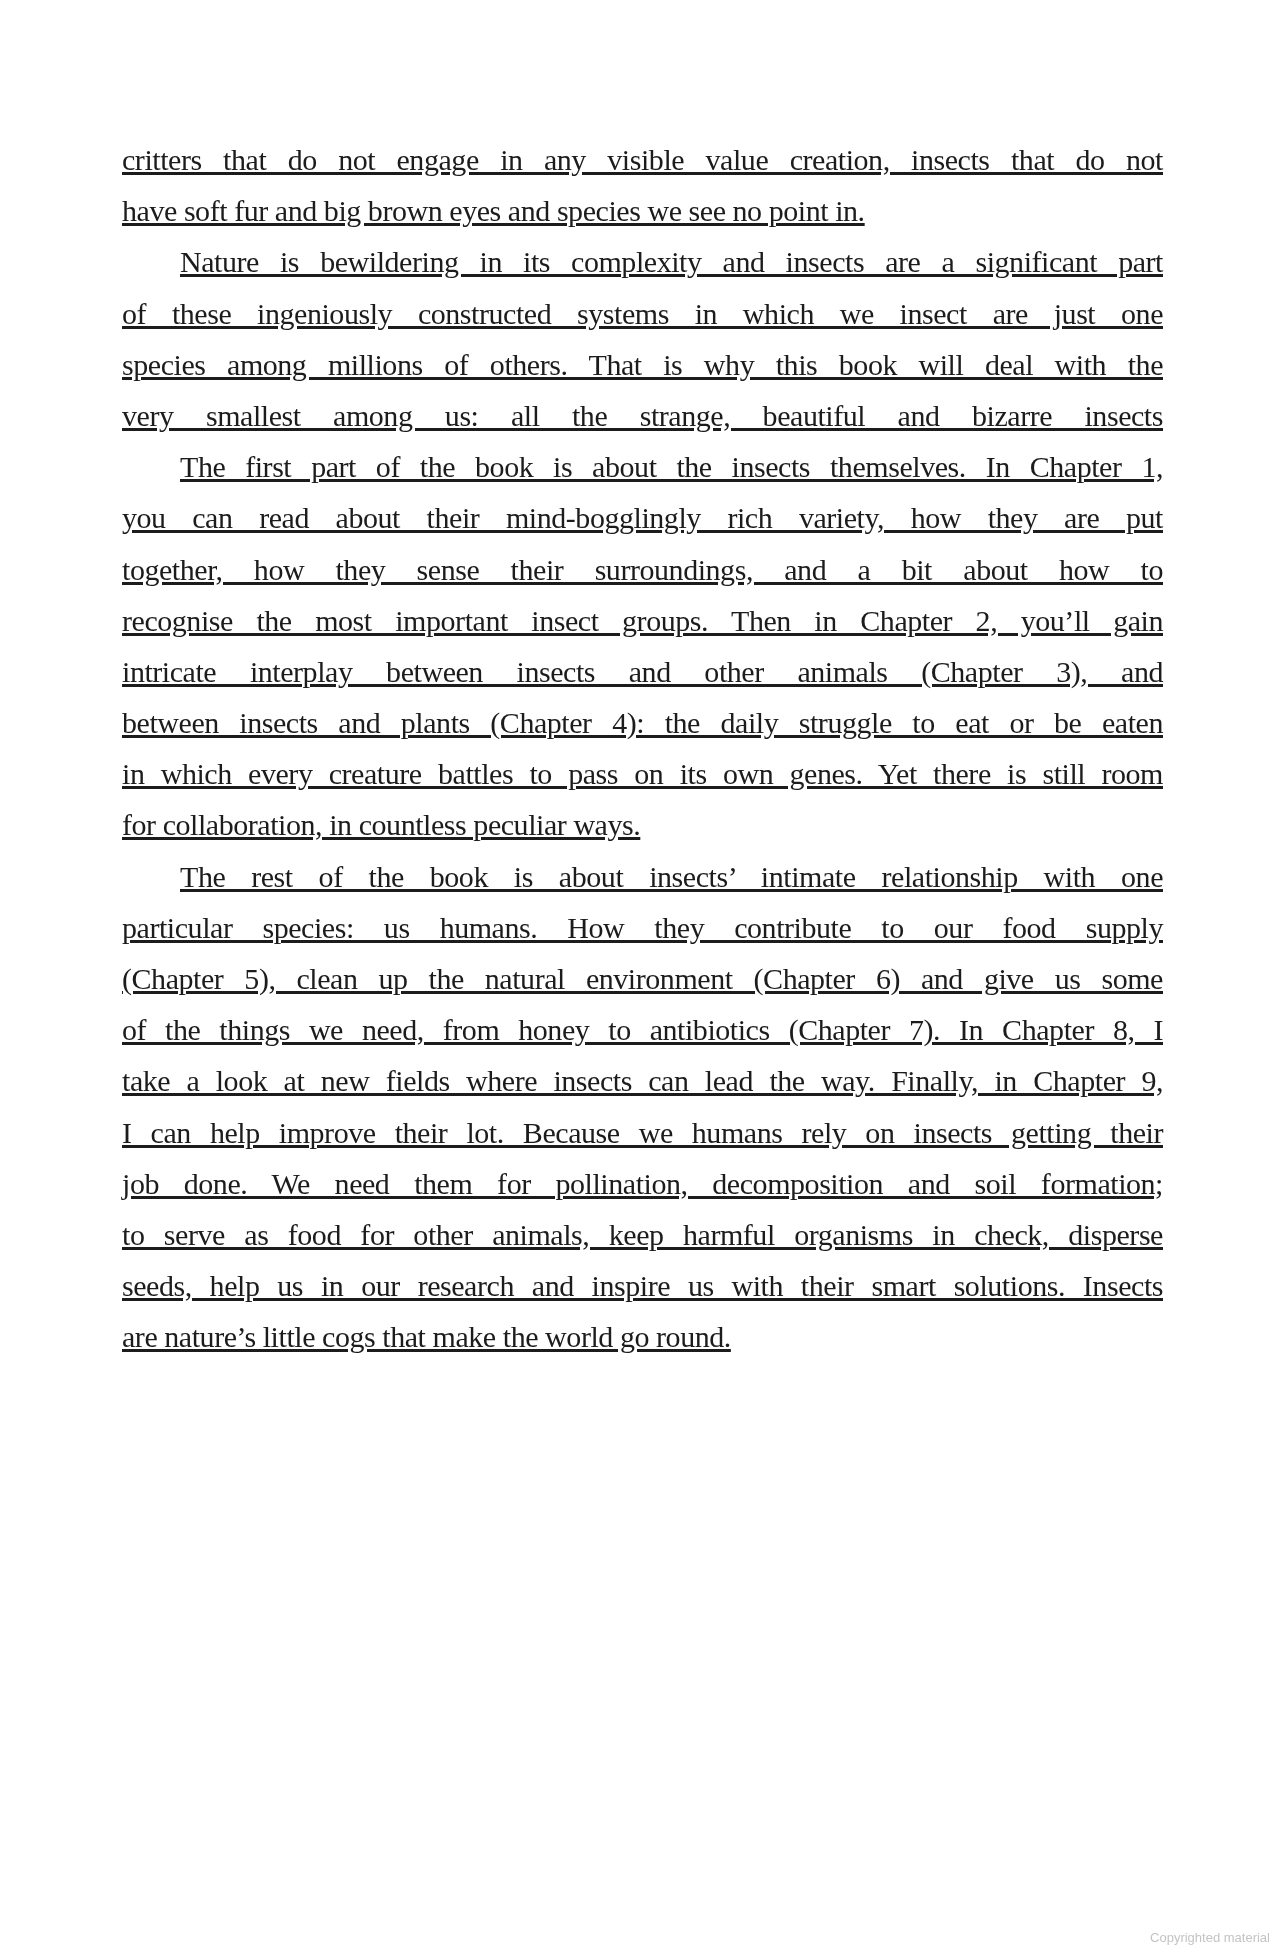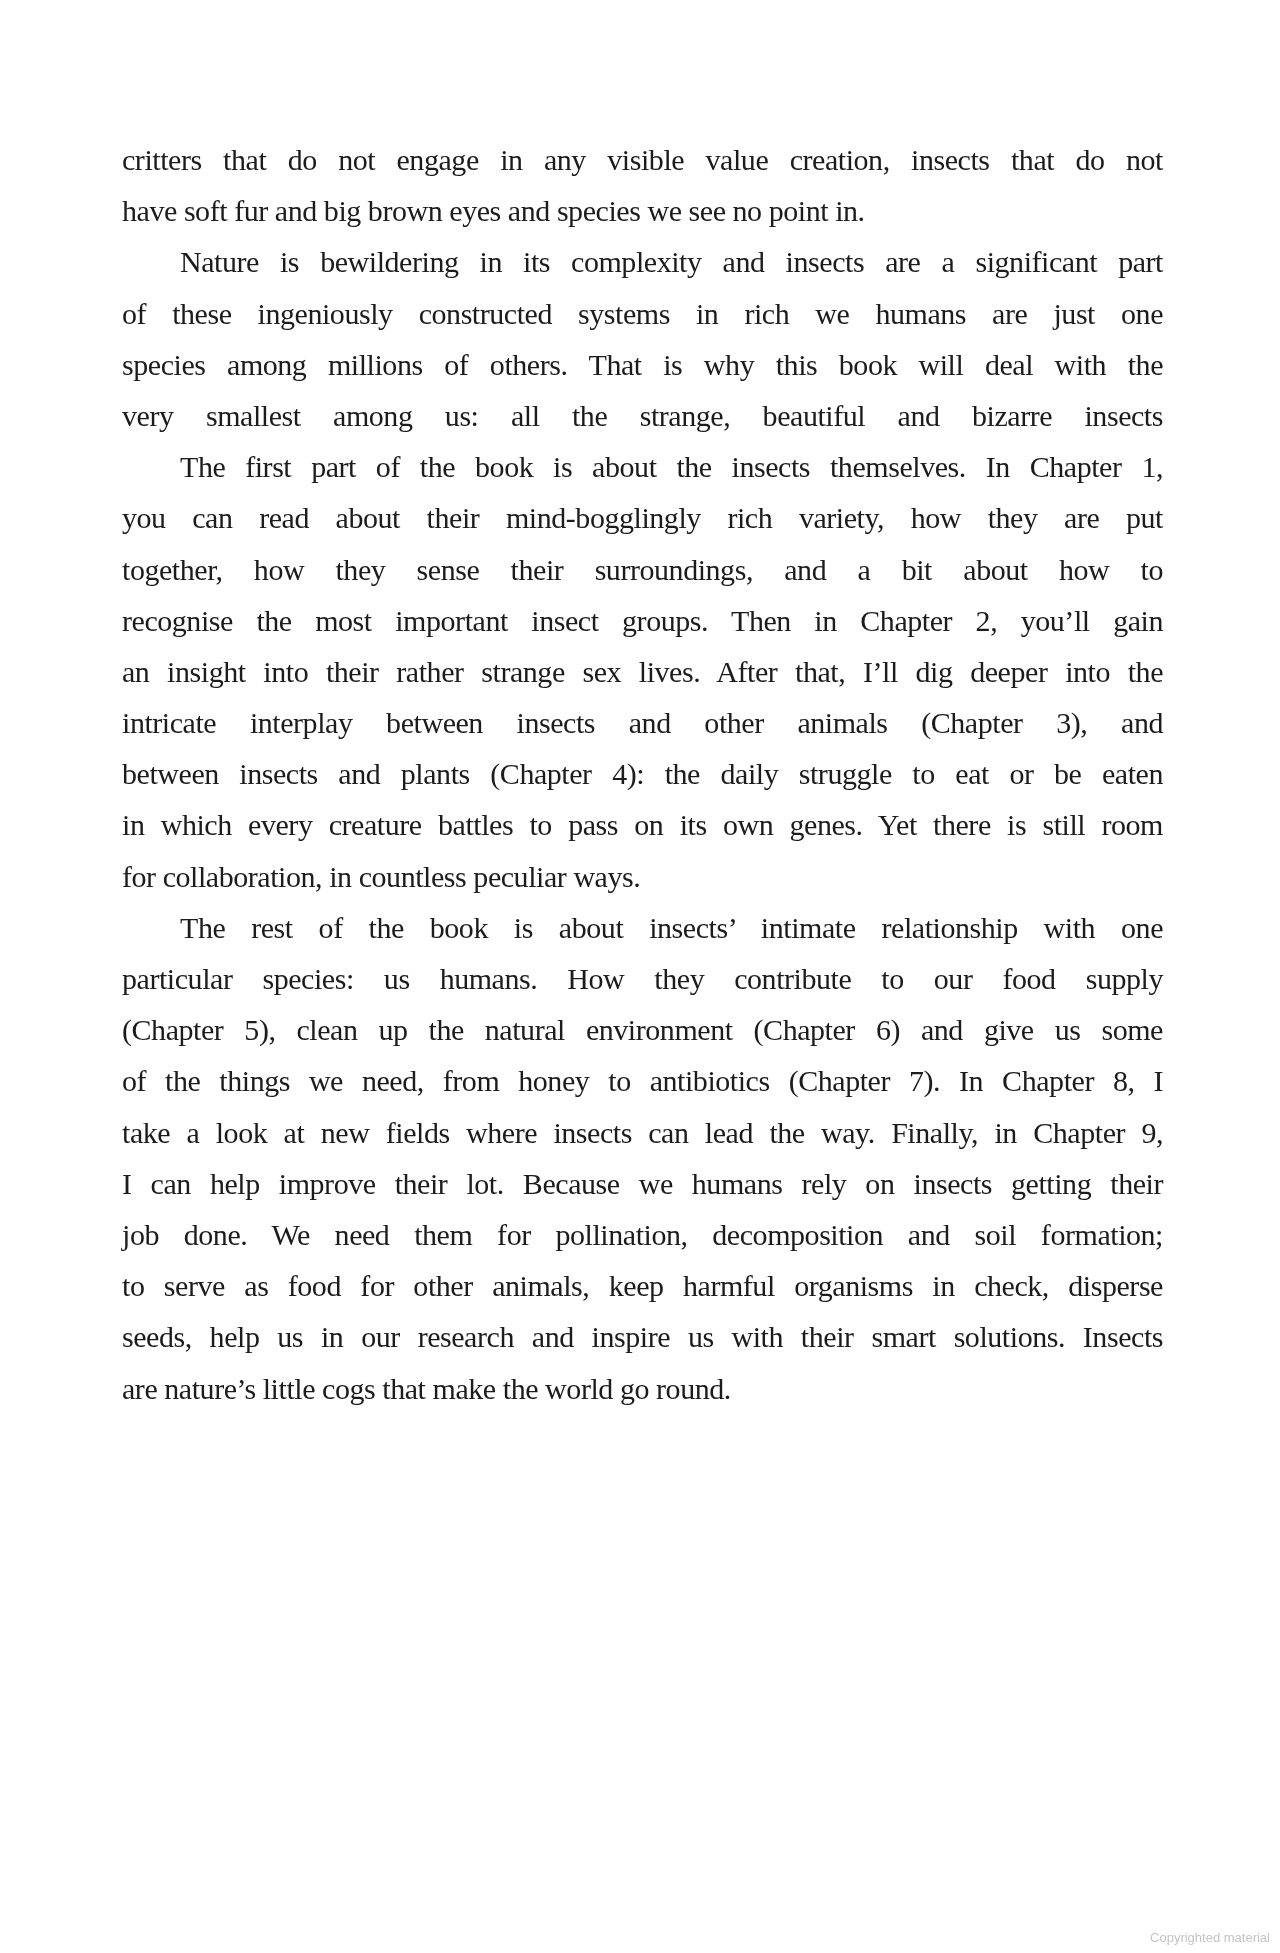--- a/index.html
+++ b/index.html
@@ -14,20 +14,21 @@
       color: #1c1c1c;
     }
     .line {
       display: block;
       height: 51.2px;
       line-height: 51.2px;
       white-space: nowrap;
       text-align: justify;
       text-align-last: justify;
       letter-spacing: -0.45px;
+      text-decoration: underline;
     }
     .line.last { text-align-last: left; text-align: center; }
     .line.indent { padding-left: 58px; }
     .watermark {
       position: absolute;
       right: 10px;
       bottom: 8px;
       font-family: "Liberation Sans", "DejaVu Sans", sans-serif;
       font-size: 13px;
       color: #c4c4c4;
@@ -36,30 +37,29 @@
 </head>
 <body>
 
 <div class="page">
   <div>
     <span class="line">critters that do not engage in any visible value creation, insects that do not</span>
     <span class="line last">have soft fur and big brown eyes and species we see no point in.</span>
   </div>
   <div>
     <span class="line indent">Nature is bewildering in its complexity and insects are a significant part</span>
-    <span class="line">of these ingeniously constructed systems in rich we humans are just one</span>
+    <span class="line">of these ingeniously constructed systems in which we insect are just one</span>
     <span class="line">species among millions of others. That is why this book will deal with the</span>
     <span class="line">very smallest among us: all the strange, beautiful and bizarre insects</span>
   </div>
   <div>
     <span class="line indent">The first part of the book is about the insects themselves. In Chapter 1,</span>
     <span class="line">you can read about their mind-bogglingly rich variety, how they are put</span>
     <span class="line">together, how they sense their surroundings, and a bit about how to</span>
     <span class="line">recognise the most important insect groups. Then in Chapter 2, you’ll gain</span>
-    <span class="line">an insight into their rather strange sex lives. After that, I’ll dig deeper into the</span>
     <span class="line">intricate interplay between insects and other animals (Chapter 3), and</span>
     <span class="line">between insects and plants (Chapter 4): the daily struggle to eat or be eaten</span>
     <span class="line">in which every creature battles to pass on its own genes. Yet there is still room</span>
     <span class="line last">for collaboration, in countless peculiar ways.</span>
   </div>
   <div>
     <span class="line indent">The rest of the book is about insects’ intimate relationship with one</span>
     <span class="line">particular species: us humans. How they contribute to our food supply</span>
     <span class="line">(Chapter 5), clean up the natural environment (Chapter 6) and give us some</span>
     <span class="line">of the things we need, from honey to antibiotics (Chapter 7). In Chapter 8, I</span>

